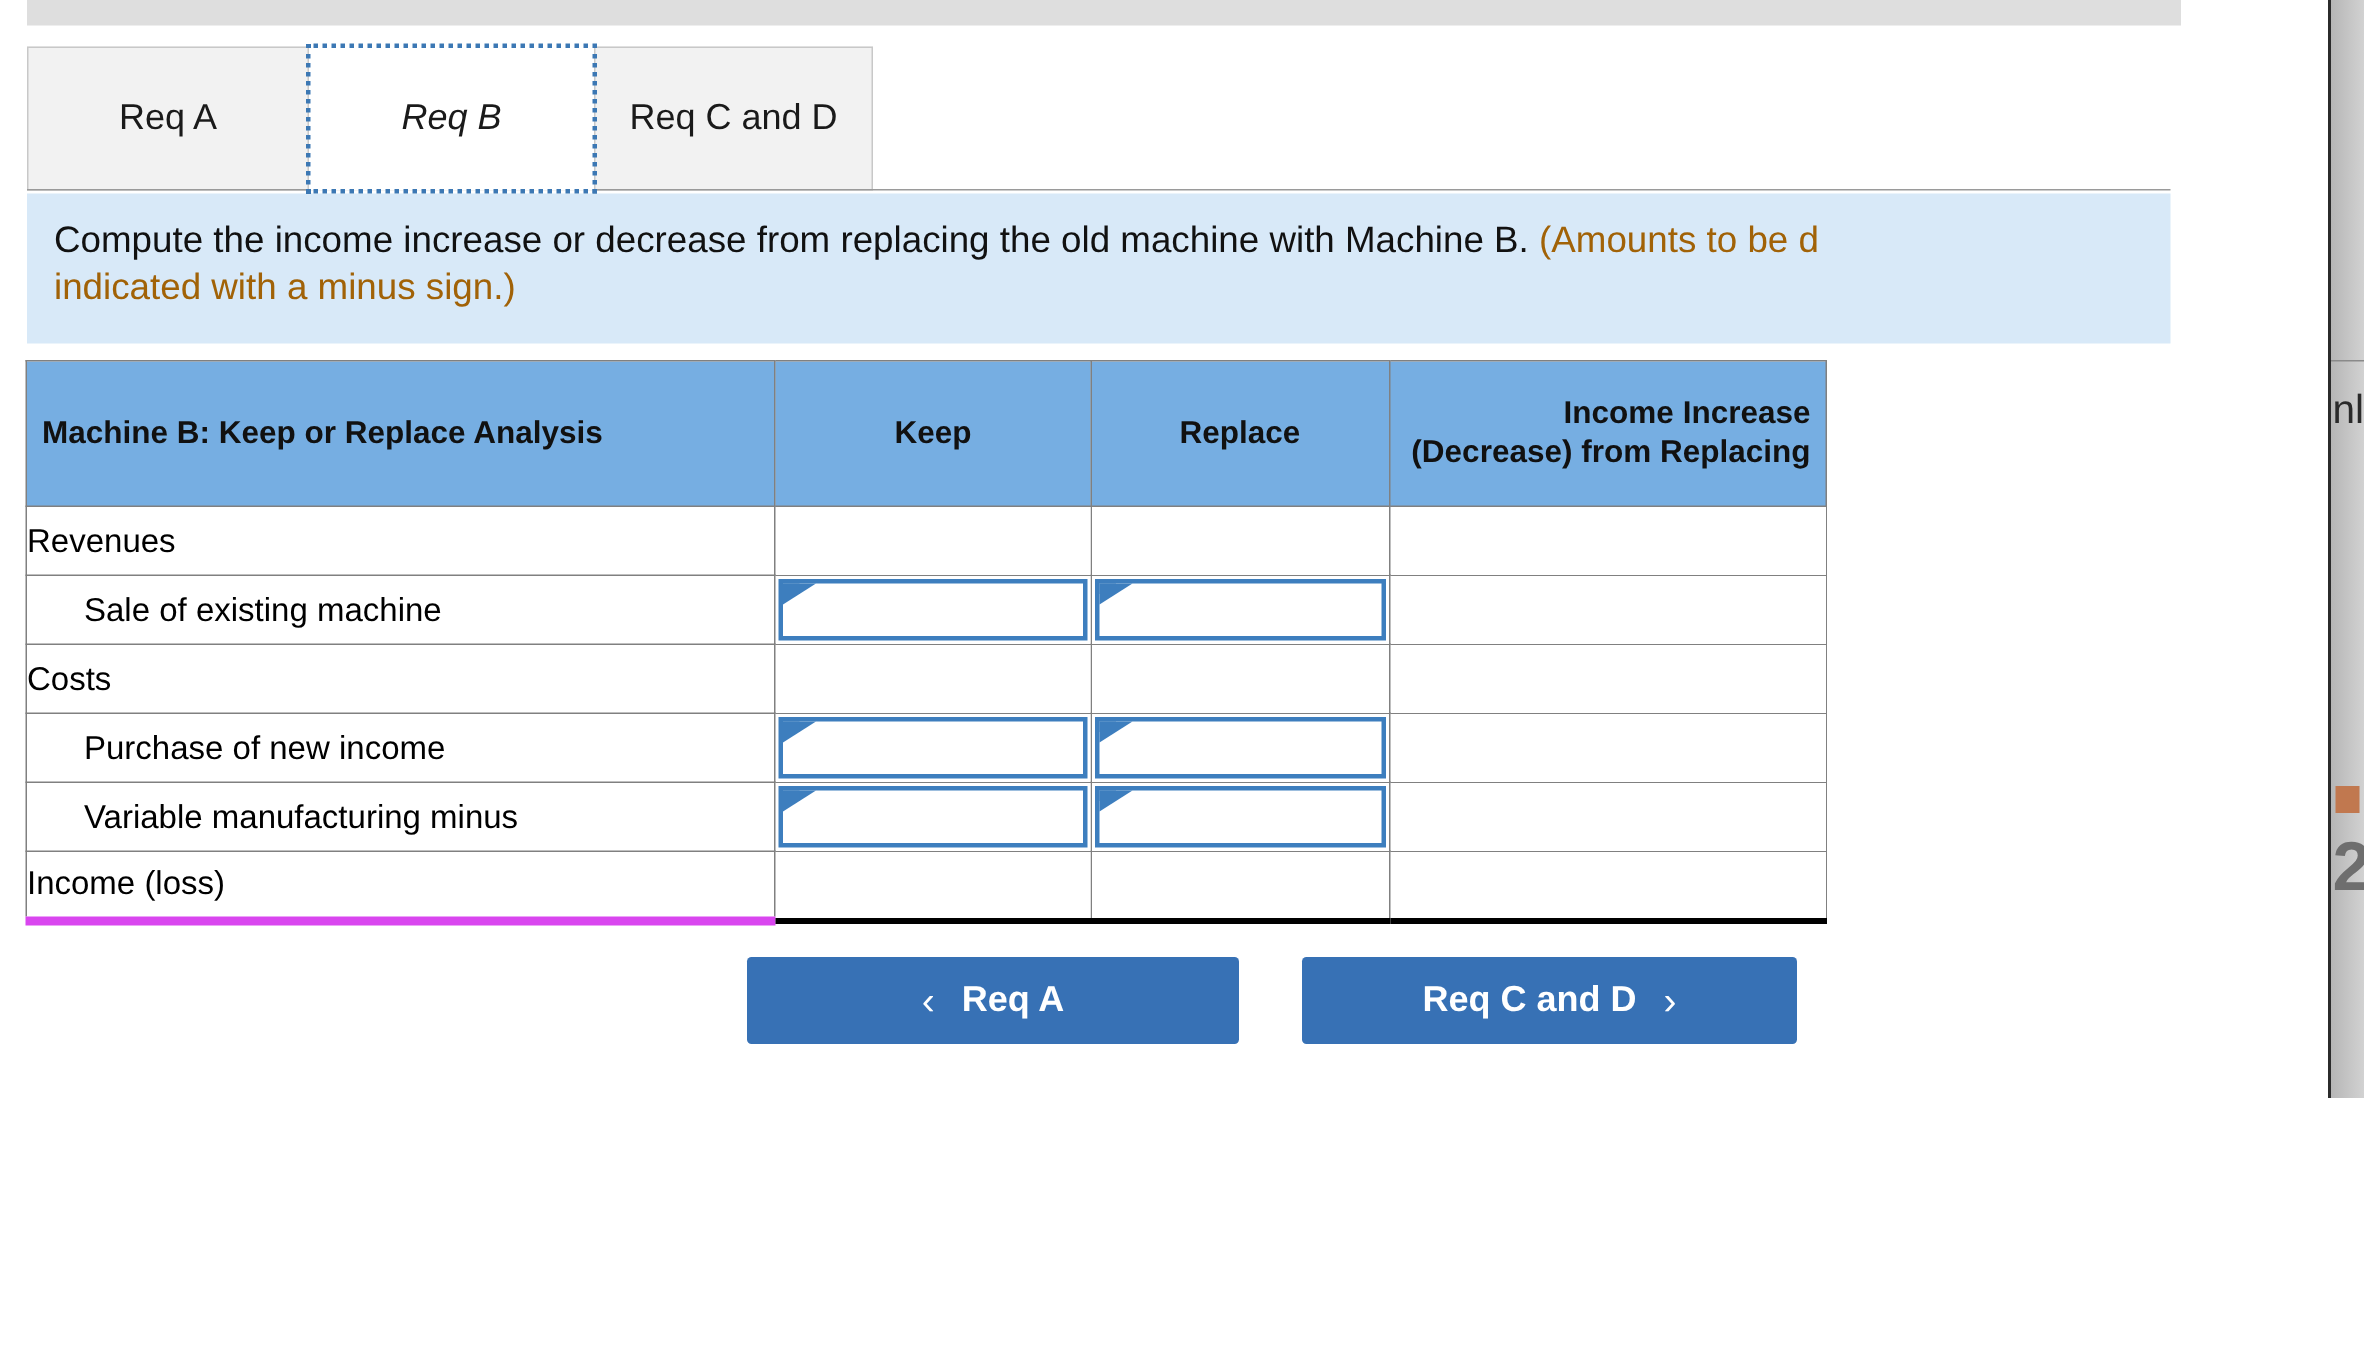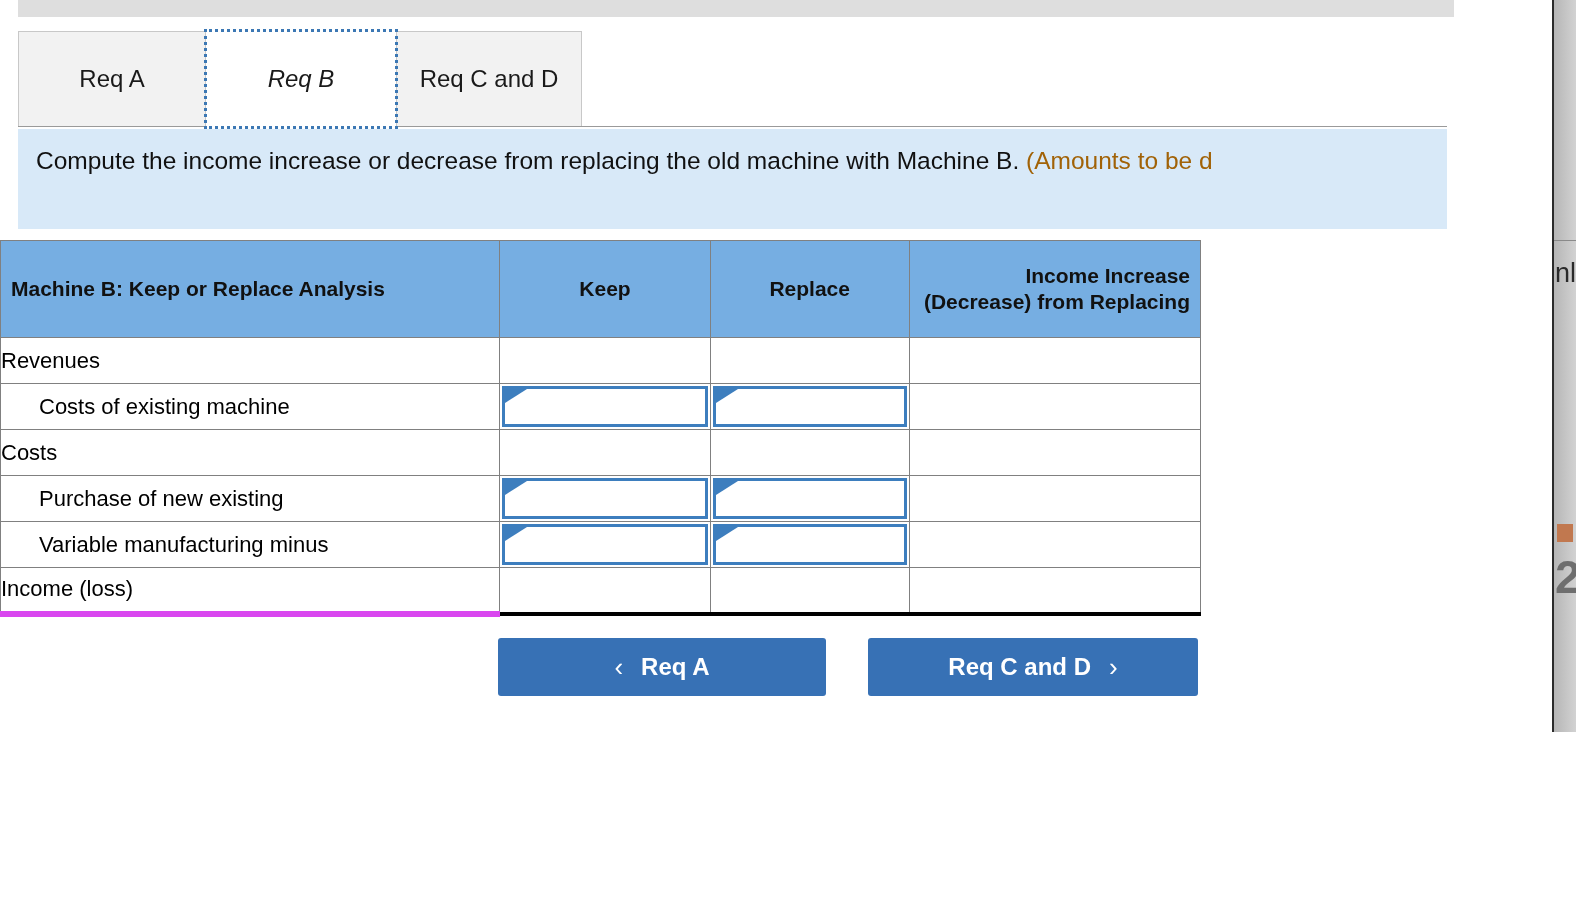--- a/index.html
+++ b/index.html
@@ -82,21 +82,21 @@
     padding: 16px 18px 0 18px;
     font-size: 24.5px;
     line-height: 31px;
     color: #111111;
   }
   .instructions .note { color: #a16207; }
 
   
   .tablewrap {
     position: absolute;
-    left: 0;
+    left: 17px;
     top: 240px;
     width: 1201px;
   }
   table.grid {
     border-collapse: collapse;
     table-layout: fixed;
     width: 1201px;
   }
   table.grid th, table.grid td {
     border: 1px solid #808080;
@@ -244,61 +244,62 @@
     </div>
     <div class="tab t2">
       <span>Req C and D</span>
     </div>
   </div>
   <div class="tabbar-underline"></div>
 
   <div class="instructions">
     <span>Compute the income increase or decrease from replacing the old machine with Machine B.</span>
     <span class="note">(Amounts to be d</span><br>
+    <span class="note">indicated with a minus sign.)</span>
   </div>
 
   <div class="tablewrap">
     <table class="grid">
       <thead>
         <tr>
           <th class="h-label">Machine B: Keep or Replace Analysis</th>
           <th class="h-keep">Keep</th>
           <th class="h-replace">Replace</th>
           <th class="h-income">Income Increase (Decrease) from Replacing</th>
         </tr>
       </thead>
       <tbody>
           <tr>
             <td class="lbl">Revenues</td>
             <td class="cell"></td>
             <td class="cell"></td>
             <td class="cell"></td>
           </tr>
           <tr>
-            <td class="lbl indent">Costs of existing machine</td>
+            <td class="lbl indent">Sale of existing machine</td>
             <td class="cell">
               <div class="inputbox">
                 <span class="corner-marker"></span>
               </div>
             </td>
             <td class="cell">
               <div class="inputbox">
                 <span class="corner-marker"></span>
               </div>
             </td>
             <td class="cell"></td>
           </tr>
           <tr>
             <td class="lbl">Costs</td>
             <td class="cell"></td>
             <td class="cell"></td>
             <td class="cell"></td>
           </tr>
           <tr>
-            <td class="lbl indent">Purchase of new existing</td>
+            <td class="lbl indent">Purchase of new income</td>
             <td class="cell">
               <div class="inputbox">
                 <span class="corner-marker"></span>
               </div>
             </td>
             <td class="cell">
               <div class="inputbox">
                 <span class="corner-marker"></span>
               </div>
             </td>

